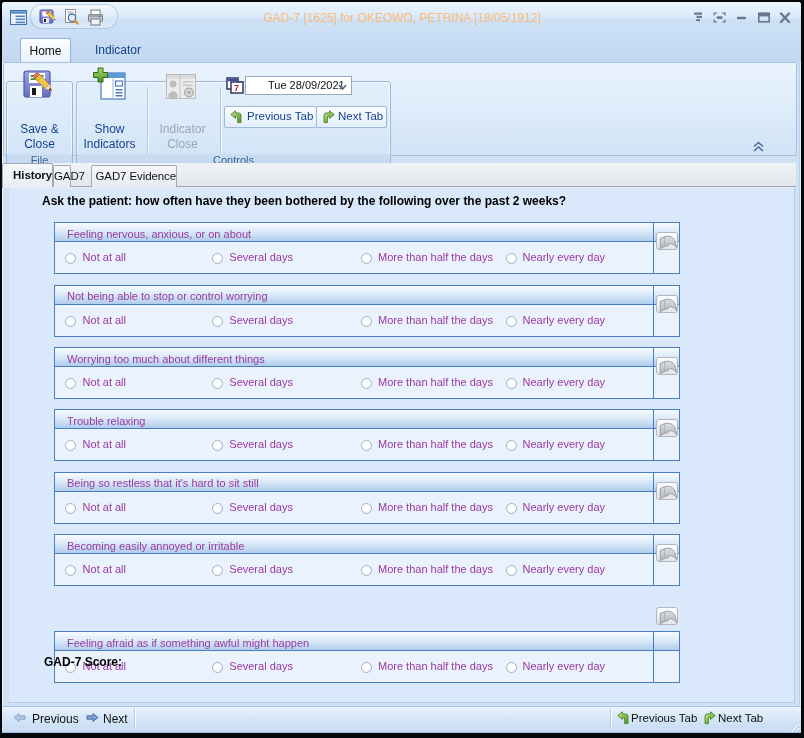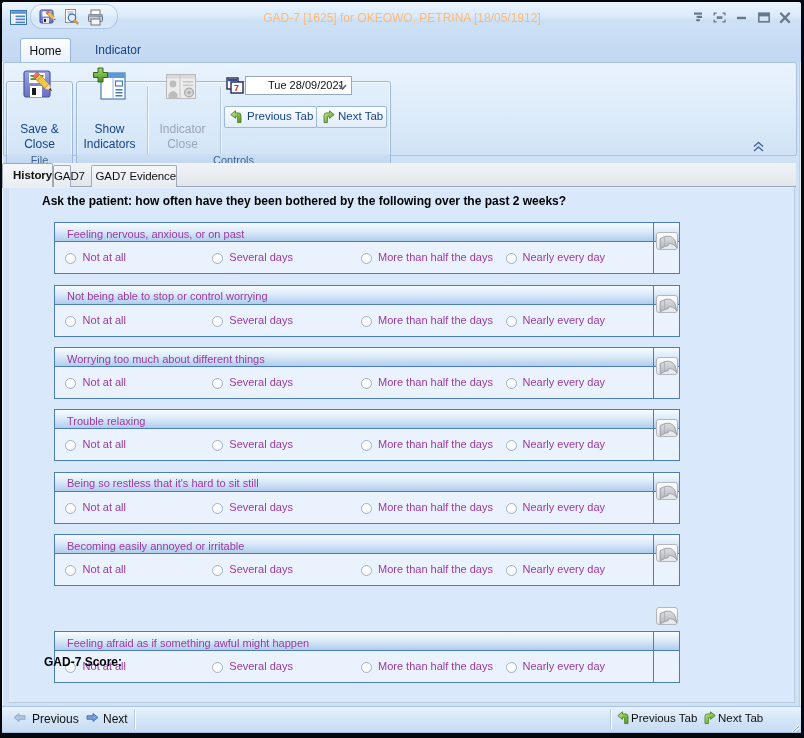--- a/index.html
+++ b/index.html
@@ -243,21 +243,21 @@
 <div id="tabstrip"></div>
 <div class="tab" id="tabhist">History</div>
 <div class="tab" style="left:53px;width:18px">GAD7</div>
 <div class="tab" style="left:91px;width:86px">GAD7 Evidence</div>
 
 <div id="page"></div>
 <div id="askline">Ask the patient: how often have they been bothered by the following over the past 2 weeks?</div>
 
 <div class="qblock" style="top:222.4px">
  <div class="qhead">
-      <span class="qtitle">Feeling nervous, anxious, or on past</span>
+      <span class="qtitle">Feeling nervous, anxious, or on about</span>
     </div>
  <div class="qvline"></div>
  <div class="qbody">
       <span class="radio" style="left:9.7px;top:10px"></span>
       <span class="opt" style="left:27.6px;top:8px">Not at all</span>
       <span class="radio" style="left:156.7px;top:10px"></span>
       <span class="opt" style="left:174.3px;top:8px">Several days</span>
       <span class="radio" style="left:305.8px;top:10px"></span>
       <span class="opt" style="left:323px;top:8px">More than half the days</span>
       <span class="radio" style="left:451.3px;top:10px"></span>

